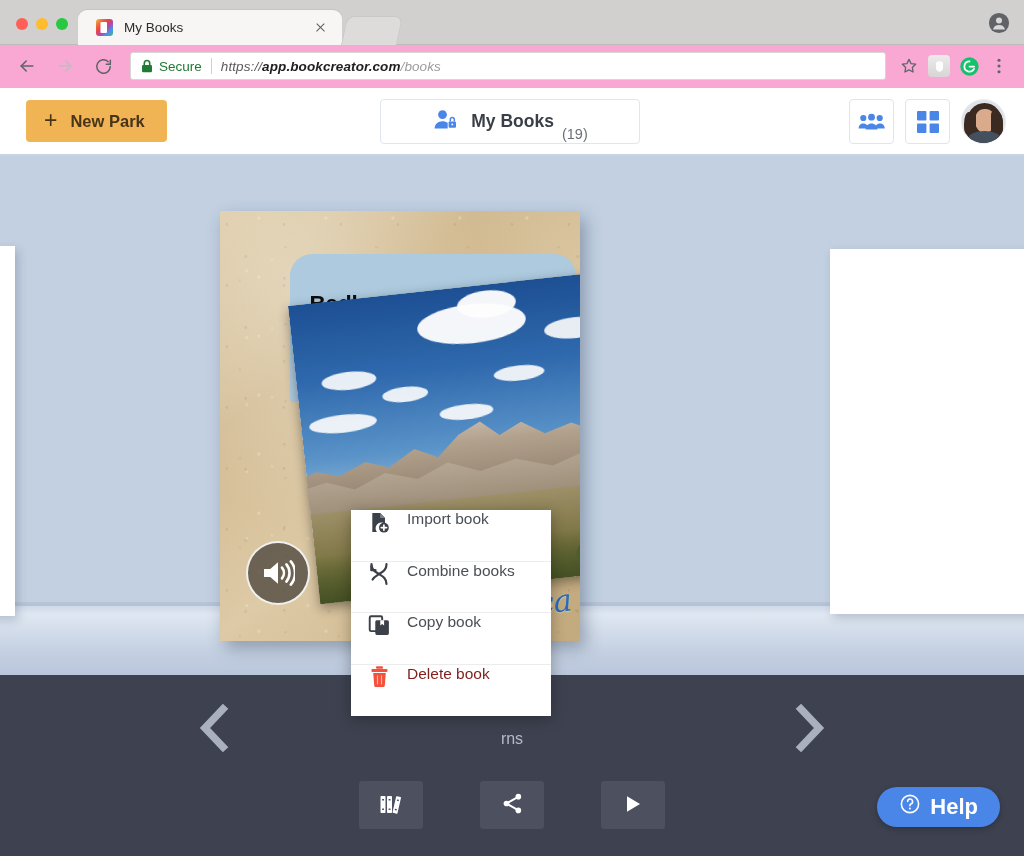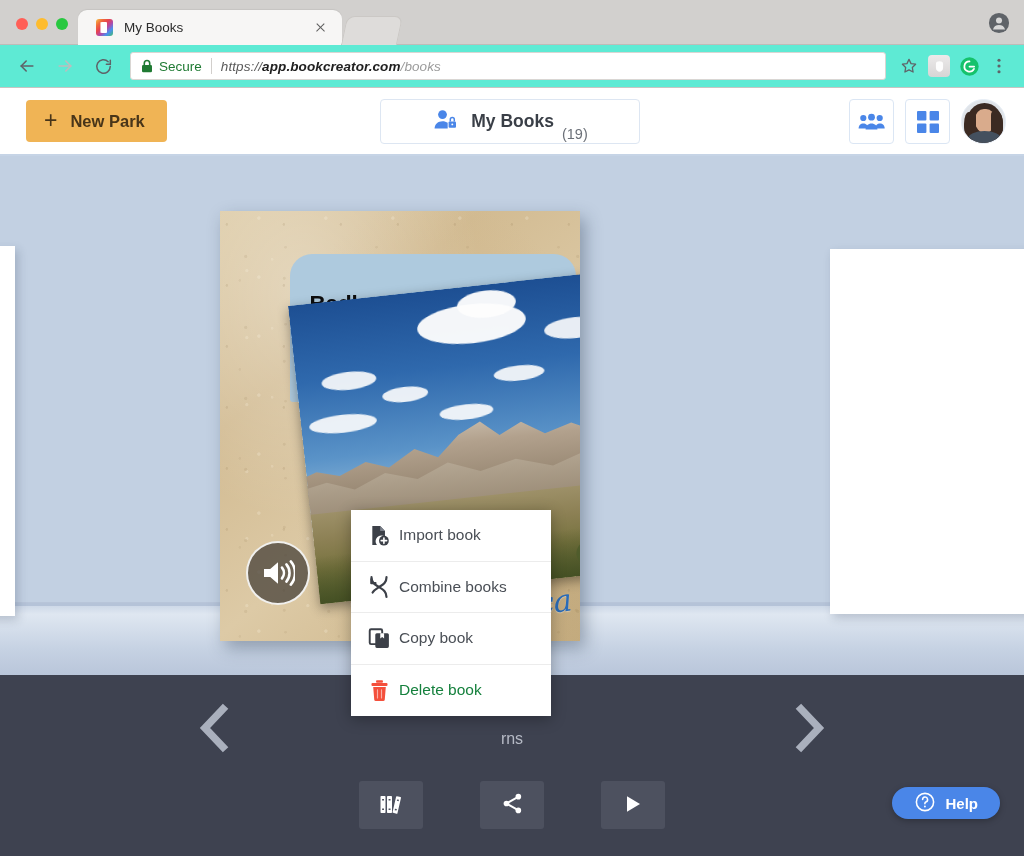--- a/index.html
+++ b/index.html
@@ -60,21 +60,21 @@
     border:1px solid #cbc8c5; border-bottom:none;
     transform:skewX(-12deg);
   }
   .profile-chip {
     position:absolute; right:14px; top:12px; width:22px; height:22px;
   }
   .profile-chip svg { display:block; }
 
   .omnibar {
     position:absolute; left:0; top:45px; width:1024px; height:43px;
-    background:#5eead4; border-bottom:1px solid #c8c5c2;
+    background:#f9a8d4; border-bottom:1px solid #c8c5c2;
     display:flex; align-items:center;
   }
   .navbtn { width:30px; height:30px; margin-left:8px; display:flex; align-items:center; justify-content:center; }
   .navbtn:first-child { margin-left:12px; }
   .urlbox {
     flex:1; height:28px; margin:0 10px 0 12px;
     background:#fff; border:1px solid #d9d6d3; border-radius:3px;
     display:flex; align-items:center; padding:0 10px;
     font-size:13.5px;
   }
@@ -277,43 +277,43 @@
   }
   .action-row {
     position:absolute; left:0; top:781px; width:1024px;
     display:flex; justify-content:center; gap:57px;
   }
   .action-btn {
     width:64px; height:48px; border-radius:3px; background:#4d515f;
     display:flex; align-items:center; justify-content:center; border:none; cursor:pointer;
   }
   .help-btn {
-    position:absolute; right:24px; top:787px; height:32px; padding:0 22px;
+    position:absolute; right:24px; top:787px; height:40px; padding:0 22px;
     border-radius:24px; background:#4a86e8; border:none; cursor:pointer;
     display:flex; align-items:center; gap:9px;
-    color:#fff; font-size:15px; font-weight:700;
+    color:#fff; font-size:22px; font-weight:700;
     font-family:"Liberation Sans", sans-serif;
     box-shadow:0 2px 6px rgba(0,0,0,.25);
     justify-content:space-between;
   }
 
   
   .ctx-menu {
     position:absolute; left:351px; top:510px; width:200px;
     background:#fff; box-shadow:0 3px 14px rgba(0,0,0,.30);
     z-index:40; overflow:hidden;
   }
   .ctx-item {
-    height:51.5px; display:flex; align-items:center; padding-left:16px; gap:8px;
+    height:51.5px; display:flex; padding-left:16px; gap:16px;
     border-bottom:1px solid #ececec; cursor:pointer;
   }
   .ctx-item:last-child { border-bottom:none; }
   .ctx-ico { width:24px; height:24px; display:flex; align-items:center; justify-content:center; flex:none; }
   .ctx-label { font-size:15.5px; color:#4a4f56; }
-  .ctx-item.danger .ctx-label { color:#15803d; }
+  .ctx-item.danger .ctx-label { color:#7f1d1d; }
 </style>
 </head>
 <body>
 
 <div id="app">
 
   <div class="chrome">
 
     <div class="tabstrip">
       <div class="traffic">

